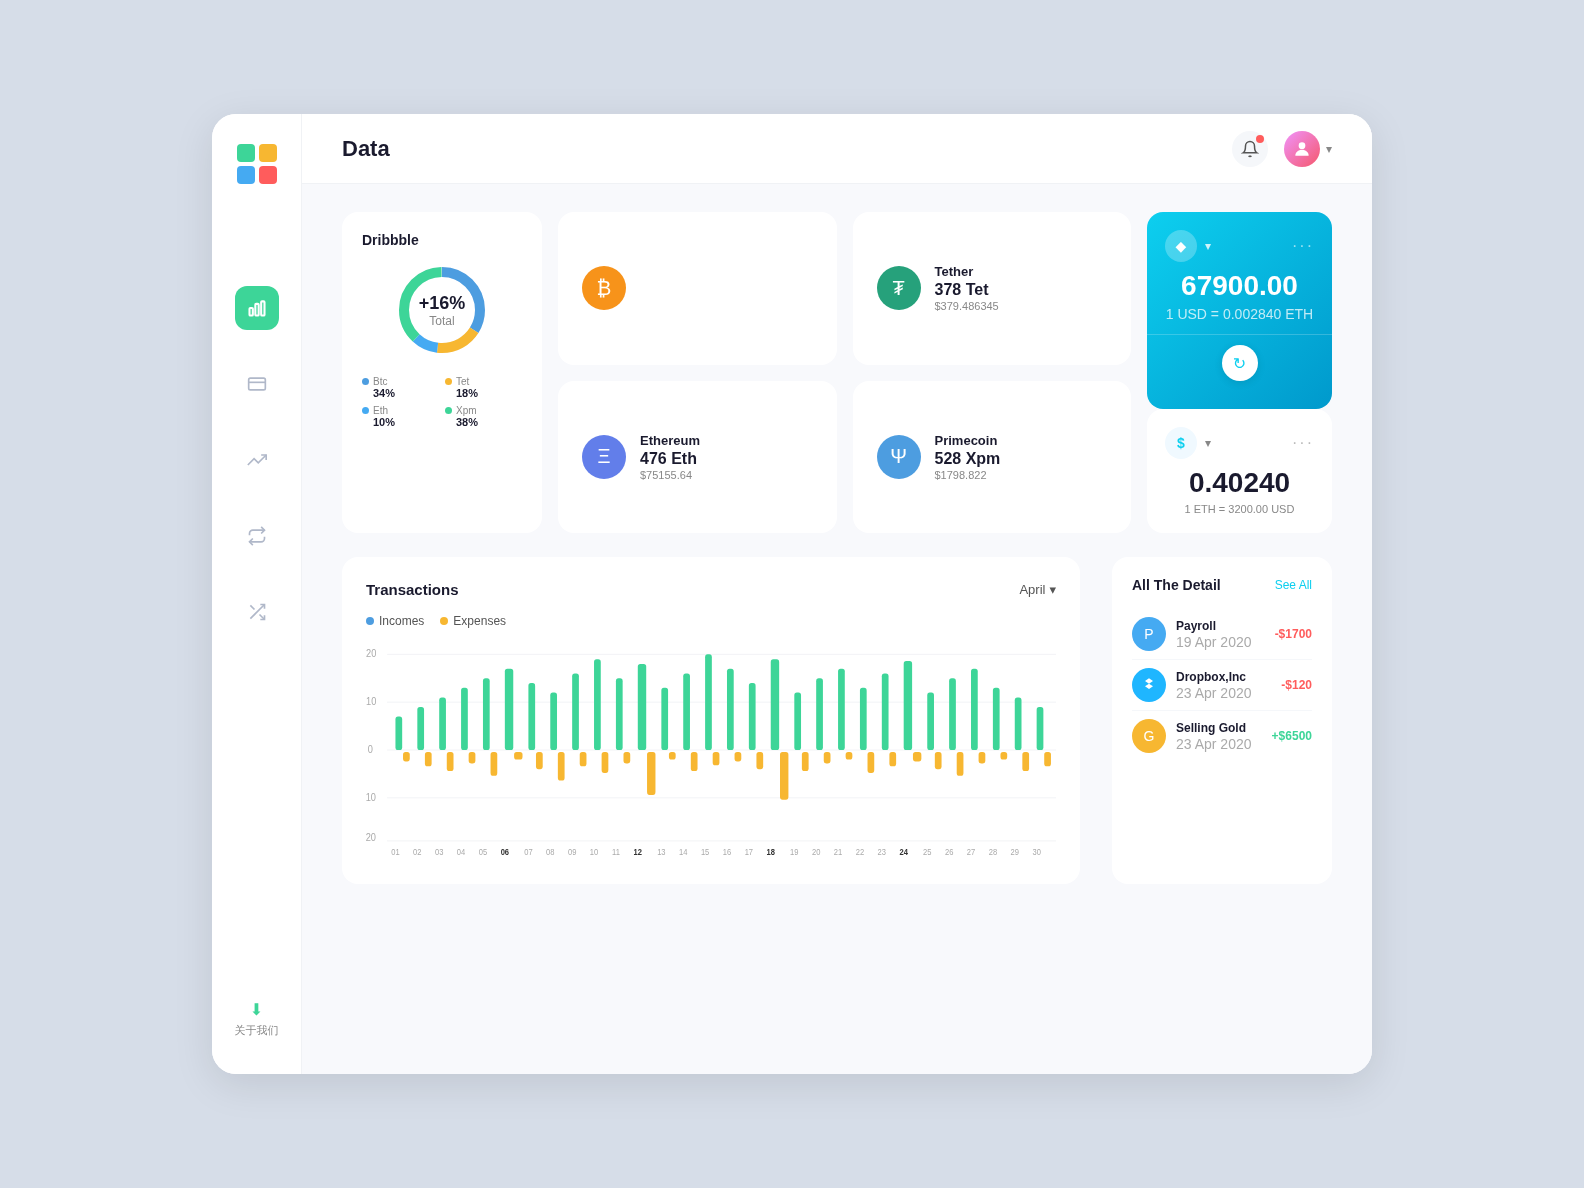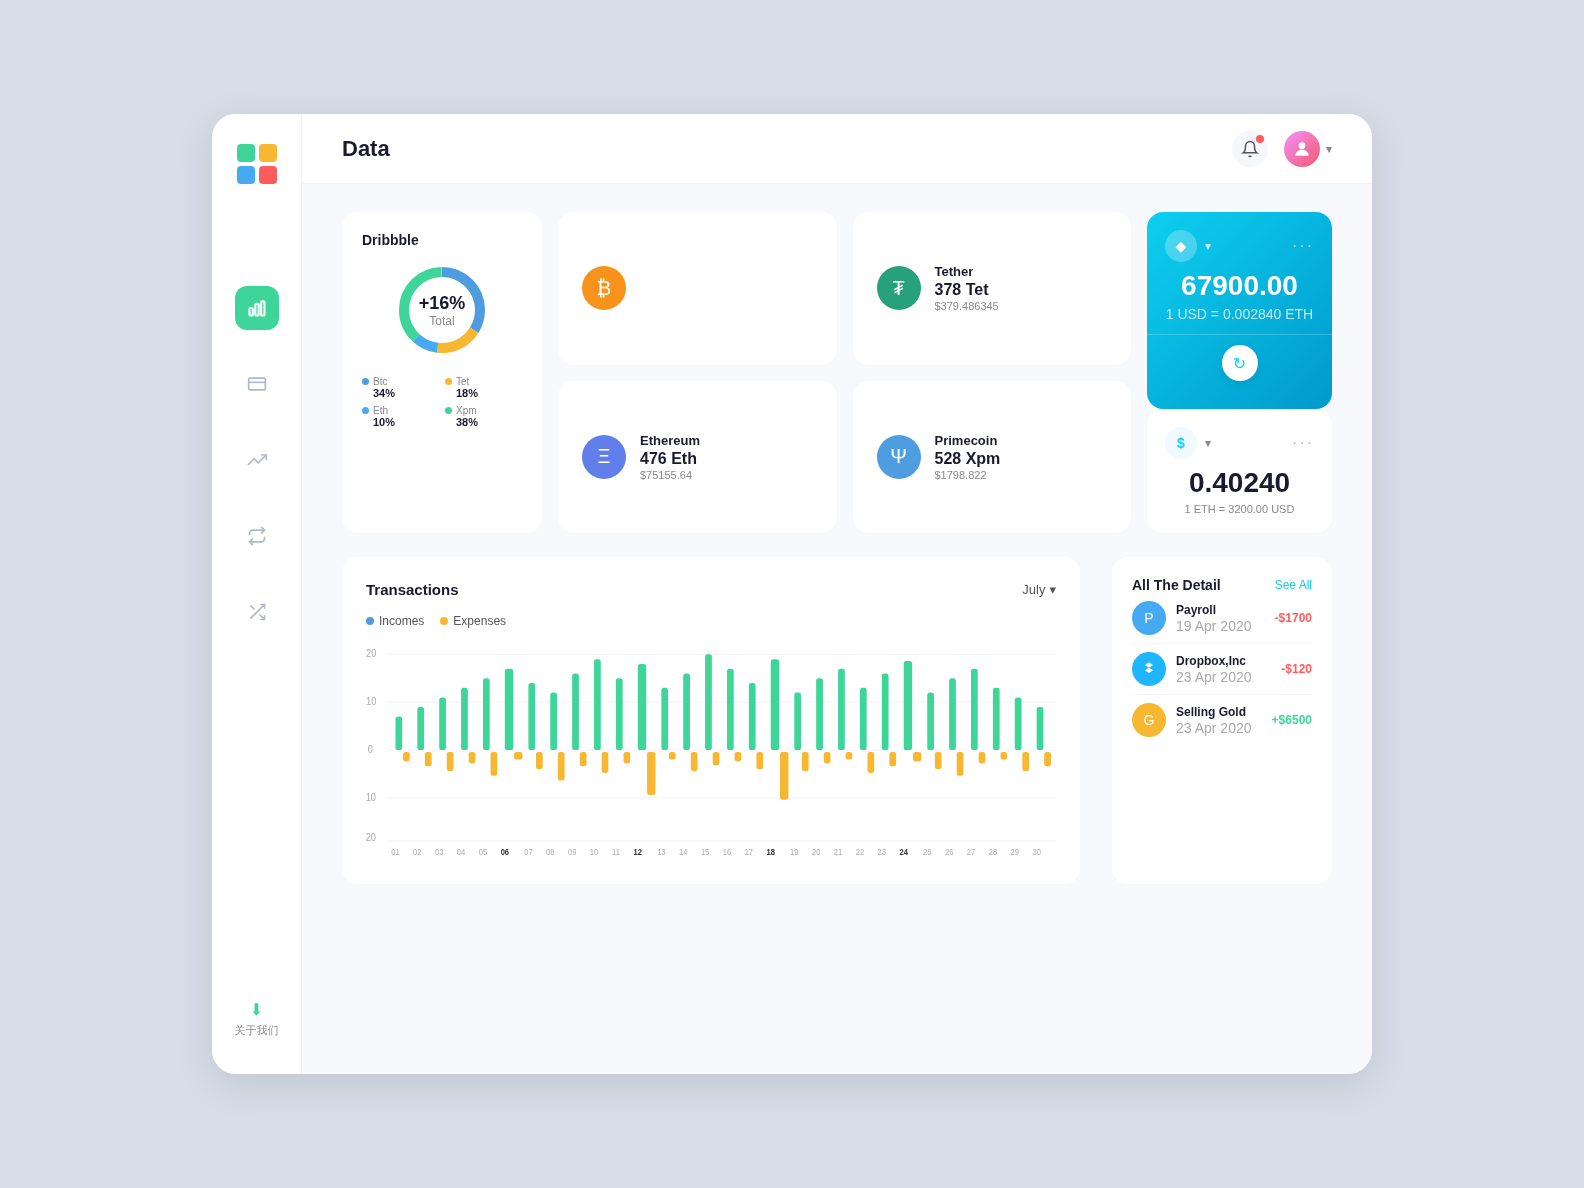--- a/index.html
+++ b/index.html
@@ -265,21 +265,21 @@
 
     
     .details-card {
       background: white;
       border-radius: 16px;
       padding: 20px;
       width: 220px;
       flex-shrink: 0;
     }
     .details-header {
-      display: flex; align-items: center; justify-content: space-between; 
+      display: flex; align-items: center; justify-content: space-between; margin-bottom: 16px;
     }
     .details-title { font-size: 14px; font-weight: 700; color: #1a1a2e; }
     .see-all { font-size: 12px; color: #0dcfef; cursor: pointer; }
     .detail-item {
       display: flex; align-items: center; gap: 10px;
       padding: 8px 0;
       border-bottom: 1px solid #f5f7fa;
     }
     .detail-item:last-child { border-bottom: none; }
     .detail-icon {
@@ -507,21 +507,21 @@
             </div>
           </div>
 
         </div>
 
         <div class="bottom-row">
           <div class="transactions-card">
             <div class="transactions-header">
               <span class="transactions-title">Transactions</span>
               <div class="april-dropdown">
-                <span>July</span>
+                <span>April</span>
                 <span>▾</span>
               </div>
             </div>
             <div class="legend-bar">
               <div class="legend-bar-item">
                 <div class="legend-bar-dot" style="background:#4d9de0;"></div>
                 <span>Incomes</span>
               </div>
               <div class="legend-bar-item">
                 <div class="legend-bar-dot" style="background:#f7b731;"></div>

